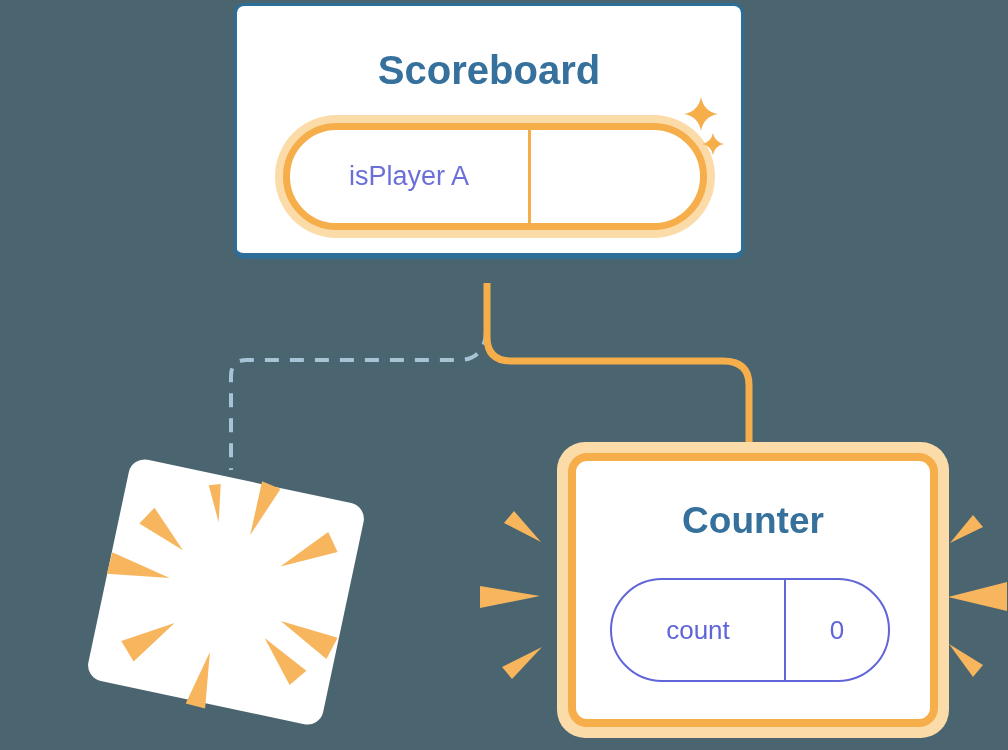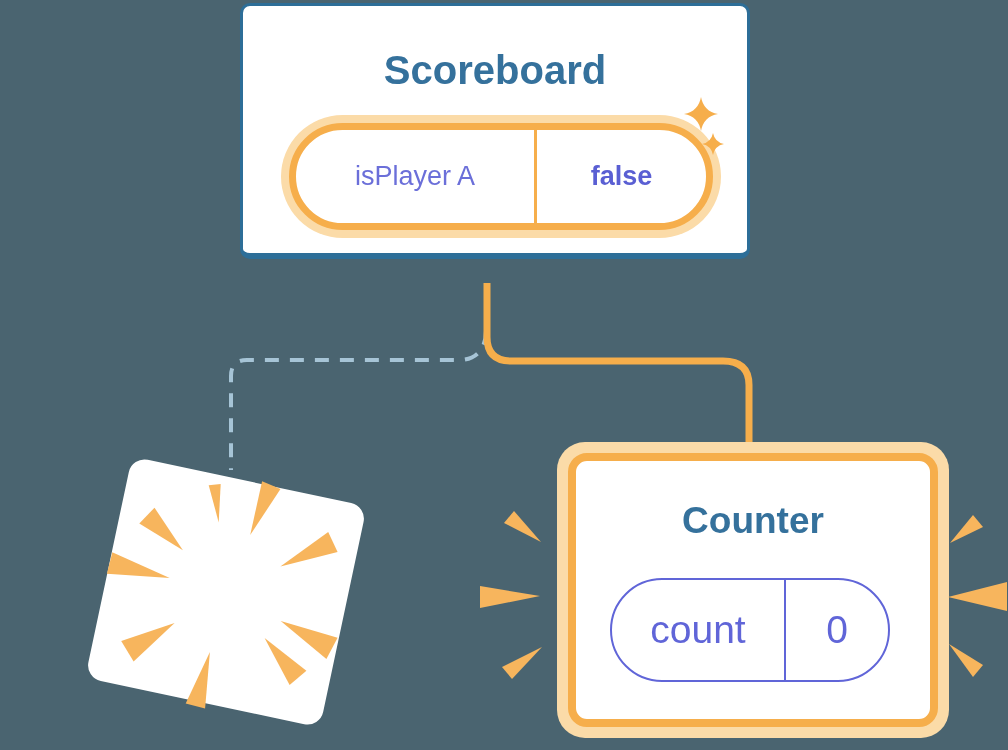--- a/index.html
+++ b/index.html
@@ -10,21 +10,21 @@
   html,body{margin:0;padding:0;}
   body{font-family:"Liberation Sans", sans-serif;}
   .stage{position:relative;width:1008px;height:750px;background:var(--bg);overflow:hidden;}
   .stage svg{position:absolute;pointer-events:none;}
 
   
   .line-active{fill:none;stroke:var(--orange);stroke-width:7;}
   .line-destroyed{fill:none;stroke:var(--dash);stroke-width:4;stroke-dasharray:14 11;}
 
   
-  .card-blue{position:absolute;left:240px;top:3px;width:510px;height:256px;background:var(--white);
+  .card-blue{position:absolute;left:234px;top:3px;width:510px;height:256px;background:var(--white);
     border:3px solid var(--blueBorder);border-bottom-width:6px;border-radius:10px;box-sizing:border-box;}
   .card-title{position:absolute;left:0;width:100%;text-align:center;color:var(--heading);font-weight:600;}
   .card-blue .card-title{top:42px;font-size:40px;}
 
   
   .pill-orange{position:absolute;left:38px;top:109px;width:440px;height:123px;background:var(--orangeGlow);
     border-radius:62px;padding:8px;box-sizing:border-box;}
   .pill-orange .pill-inner{width:100%;height:100%;background:var(--white);border:7px solid var(--orange);
     border-radius:54px;box-sizing:border-box;display:flex;align-items:stretch;overflow:hidden;}
   .pill-orange .cell{display:flex;align-items:center;justify-content:center;font-size:27px;color:var(--purple);}
@@ -39,21 +39,21 @@
   
   .card-orange{position:absolute;left:557px;top:442px;width:392px;height:296px;background:var(--orangeGlow);
     border-radius:28px;padding:11px;box-sizing:border-box;}
   .card-orange .card-inner{width:100%;height:100%;background:var(--white);border:8px solid var(--orange);
     border-radius:19px;box-sizing:border-box;}
   .card-orange .card-title{top:58px;font-size:37px;}
 
   
   .pill-purple{position:absolute;left:53px;top:136px;width:280px;height:104px;background:var(--white);
     border:2px solid var(--pillPurple);border-radius:52px;box-sizing:border-box;display:flex;overflow:hidden;}
-  .pill-purple .cell{display:flex;align-items:center;justify-content:center;font-size:39px;color:var(--pillPurple);}
+  .pill-purple .cell{display:flex;align-items:center;justify-content:center;font-size:26px;color:var(--pillPurple);}
   .pill-purple .cell.name{width:172px;}
   .pill-purple .cell.value{flex:1;}
   .pill-purple .pill-divider{width:2px;background:var(--pillPurple);}
 
   .fill-orange{fill:var(--orange);}
   .fill-burst{fill:var(--burst);}
 </style>
 </head>
 <body>
 
@@ -78,21 +78,20 @@
       <polygon points="194.7,169.1 240.4,206.9 251.6,185.7"></polygon>
     </g>
   </svg>
 
   <div class="card-blue">
     <div class="card-title">Scoreboard</div>
     <div class="pill-orange">
       <div class="pill-inner">
         <div class="cell name">isPlayer A</div>
         <div class="pill-divider"></div>
-        <div class="cell value">false</div>
       </div>
     </div>
   </div>
 
   <svg width="52" height="68" style="left:680px;top:92px">
     <g class="fill-orange">
       <path transform="translate(21,22)" d="M0 -17 Q2.6 -2.6 17 0 Q2.6 2.6 0 17 Q-2.6 2.6 -17 0 Q-2.6 -2.6 0 -17 Z"></path>
       <path transform="translate(33,52)" d="M0 -11 Q1.8 -1.8 11 0 Q1.8 1.8 0 11 Q-1.8 1.8 -11 0 Q-1.8 -1.8 0 -11 Z"></path>
     </g>
   </svg>

